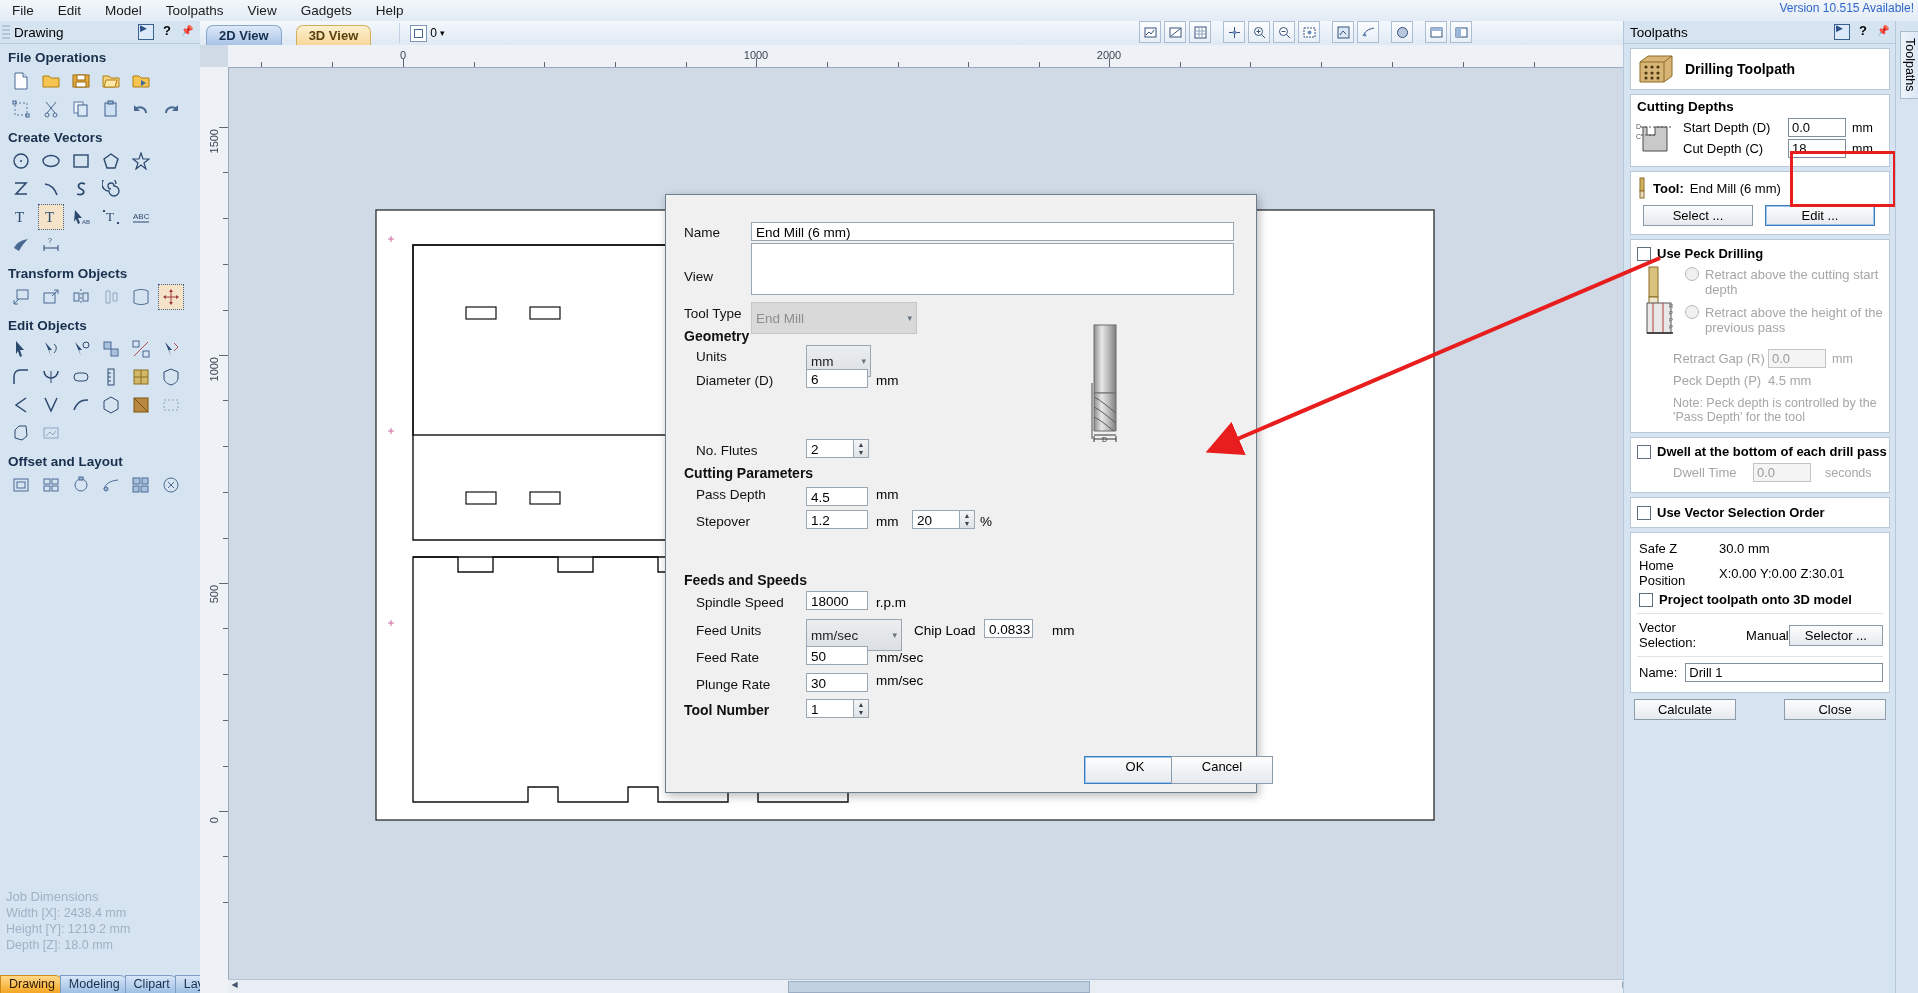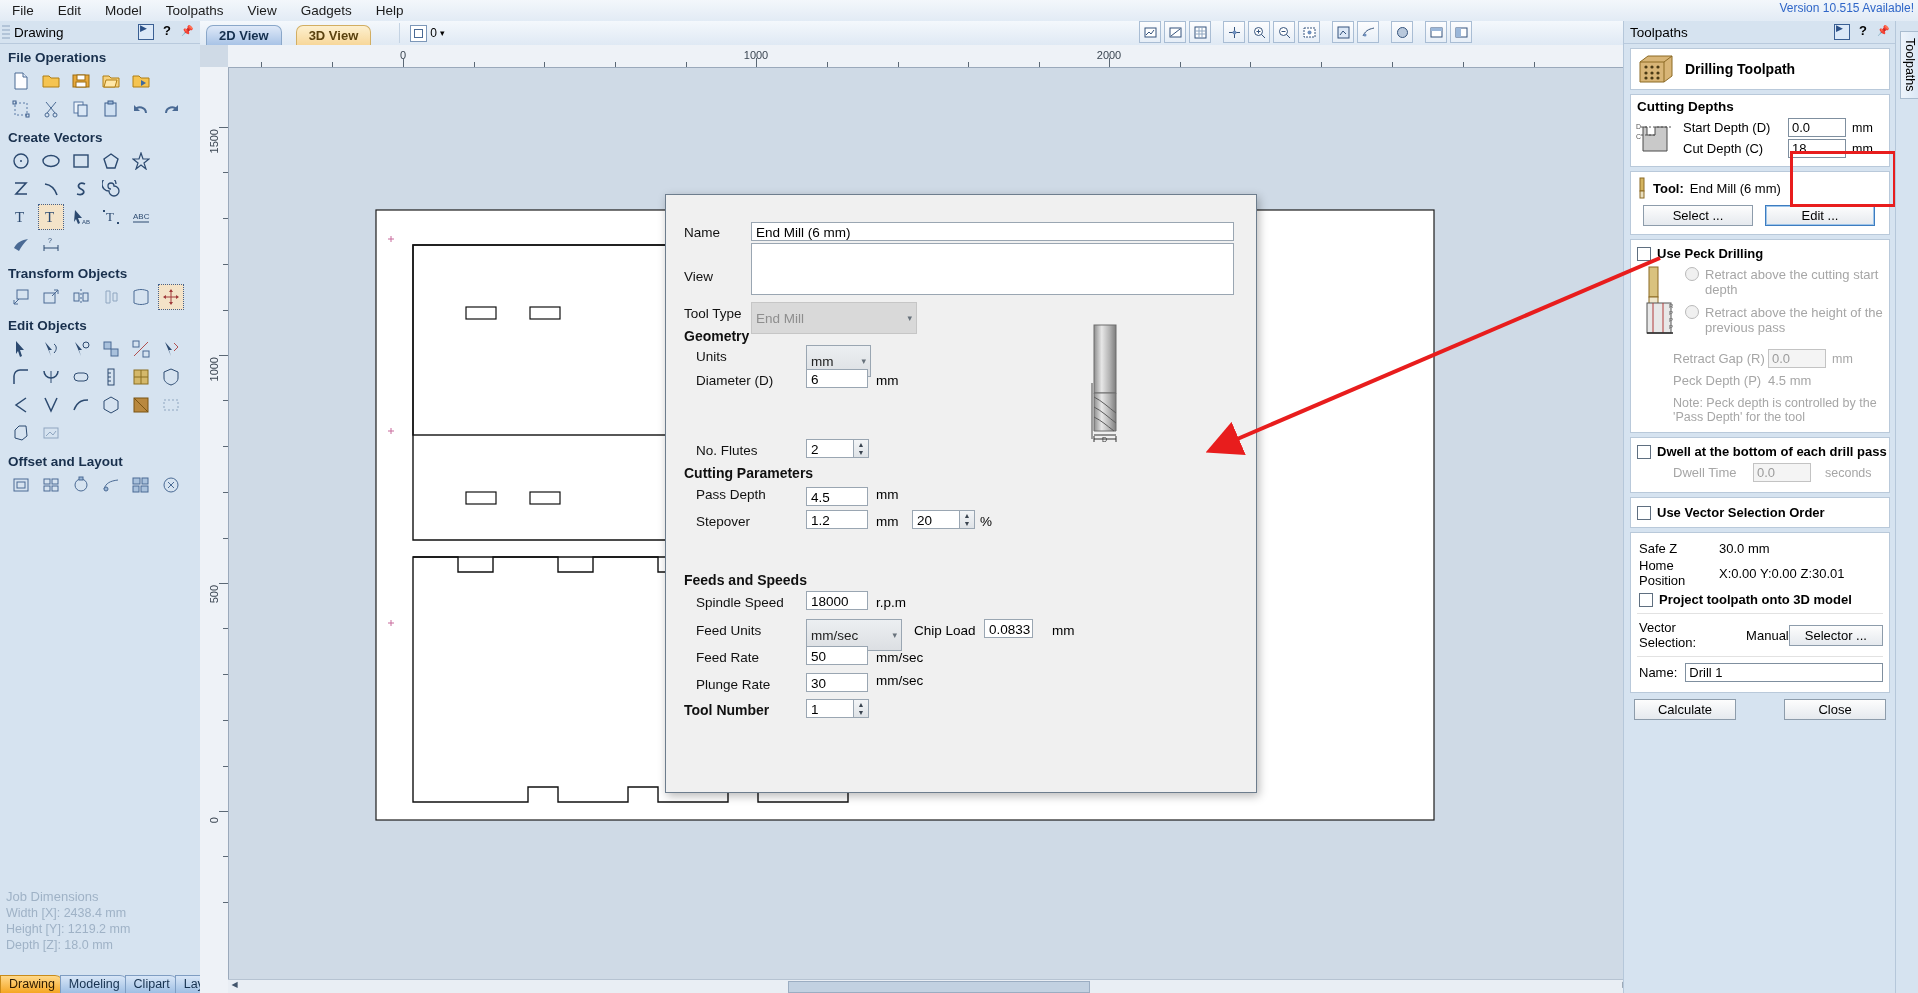--- a/index.html
+++ b/index.html
@@ -1047,20 +1047,24 @@
         </defs>
       <rect x="16" y="2" width="22" height="68" fill="url(#shank)" stroke="#6d6d6d"></rect>
       <path d="M16 70h22v38H16z" fill="url(#shank)" stroke="#6d6d6d"></path>
       <path d="M16 74c8 4 14 10 22 16M16 84c8 4 14 10 22 16M16 94c8 4 12 8 20 14" stroke="#5c5c5c" fill="none"></path>
       <path d="M14 60v56" stroke="#4a4a4a" stroke-width="1"></path>
       <path d="M16 112h22" stroke="#333"></path>
       <path d="M16 116h22M16 113v6M38 113v6" stroke="#333"></path>
       <text x="24" y="119" font-size="7" fill="#333">D</text>
     </svg>
   </div>
+  <div id="dlg-footer">
+    <div class="btnx focus" id="ok-btn">OK</div>
+    <div class="btnx" id="cancel-btn">Cancel</div>
+  </div>
 </div>
 
 <svg id="arrow-svg">
   <defs>
     <marker id="arrowhead" markerWidth="9" markerHeight="9" refX="1" refY="4.5" orient="auto">
       <polygon points="0,0 9,4.5 0,9" fill="#e81d1d"></polygon>
     </marker>
   </defs>
   <line x1="1660" y1="258" x2="1235" y2="440" stroke="#e81d1d" stroke-width="4" marker-end="url(#arrowhead)"></line>
 </svg>

